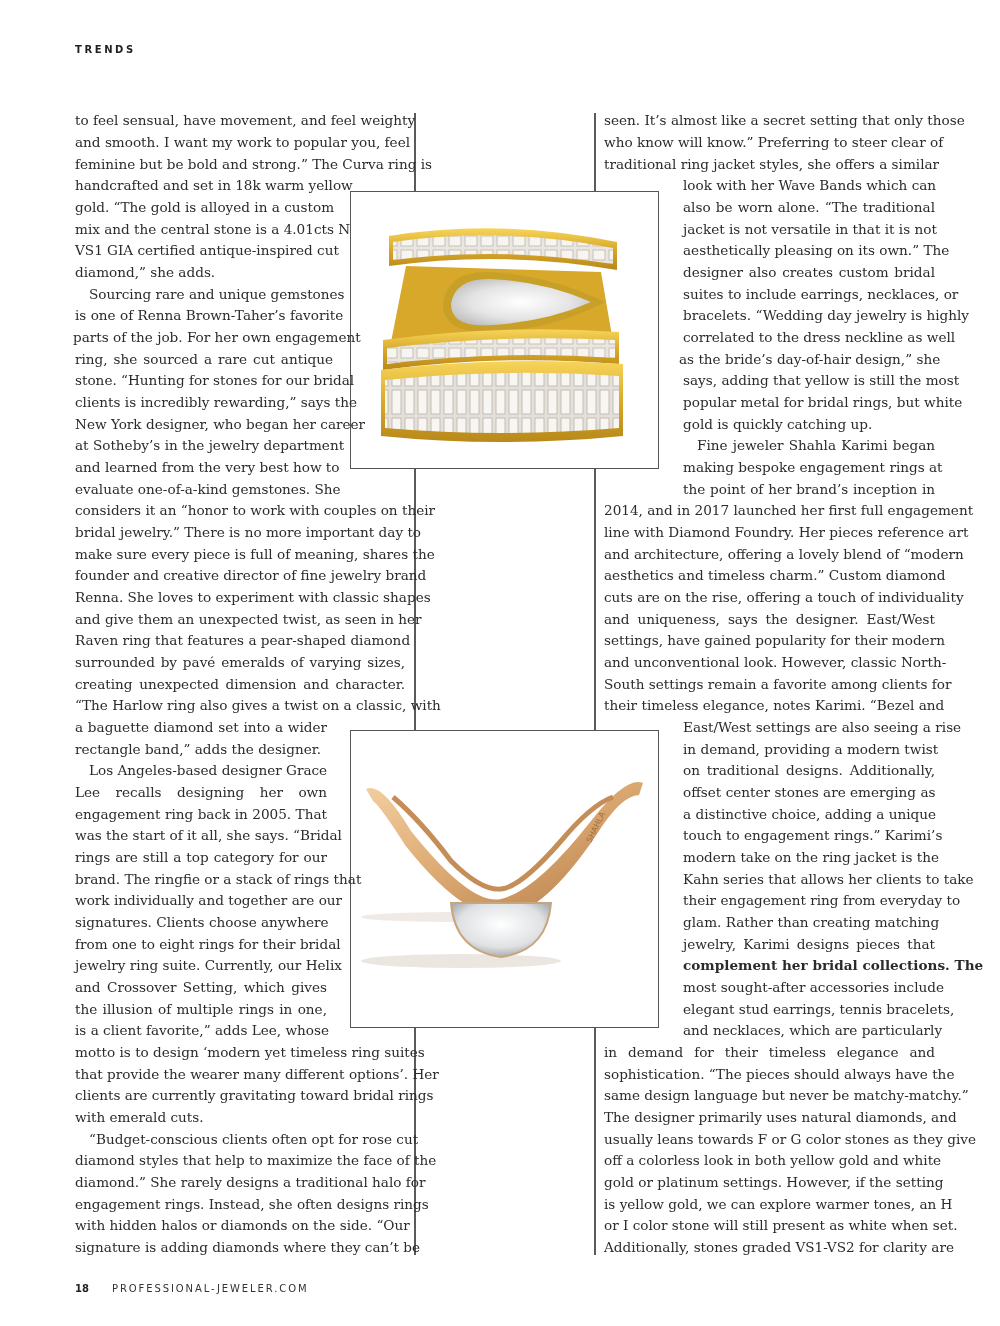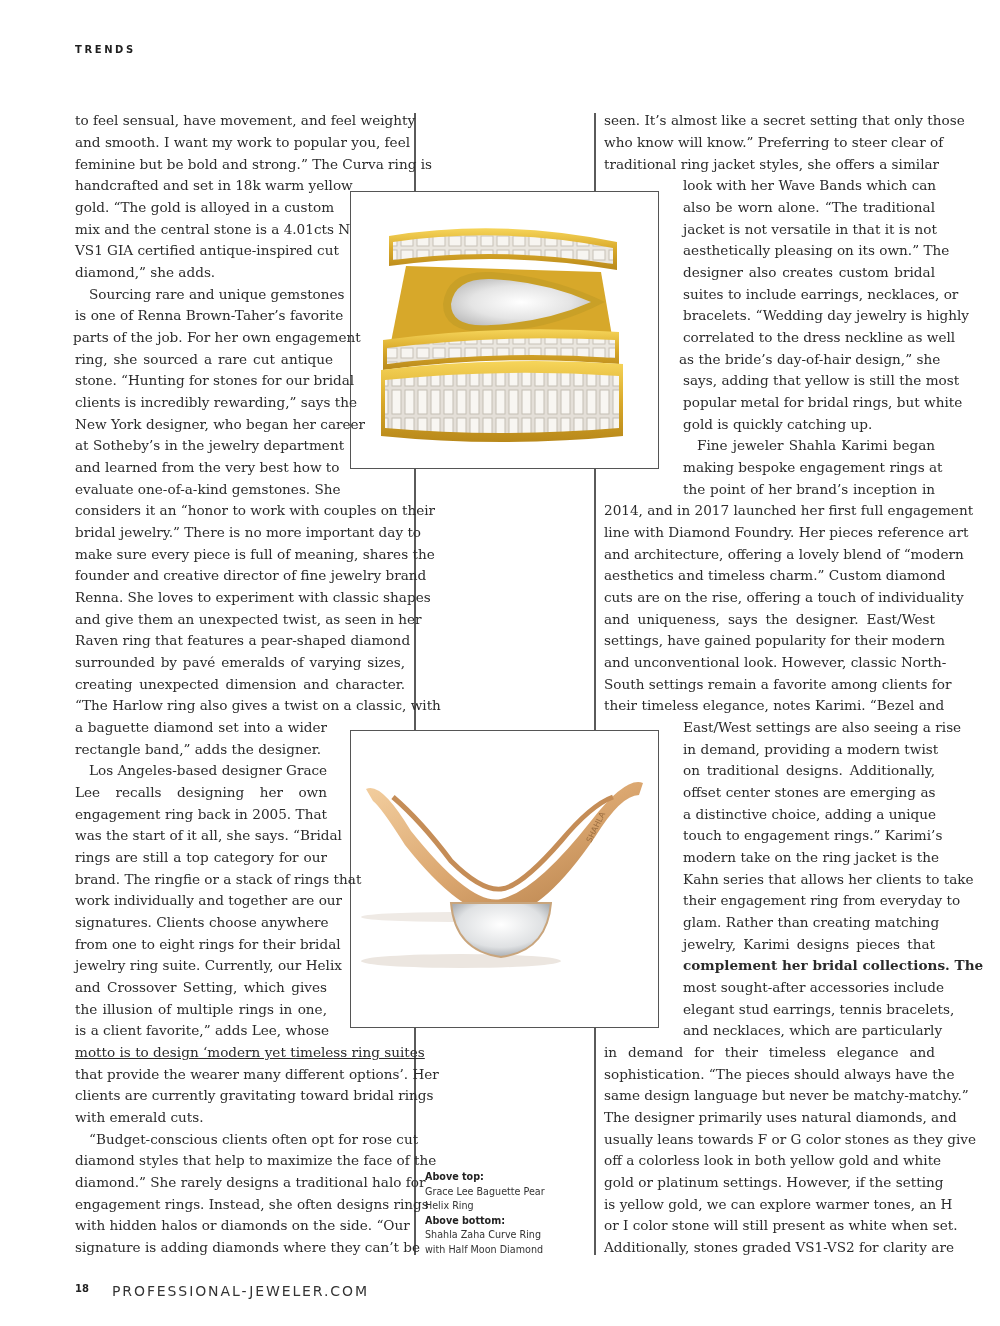--- a/index.html
+++ b/index.html
@@ -15,21 +15,21 @@
     font-family: "DejaVu Serif", serif; font-size: 13.6px; color: #2b2b2b;
     white-space: nowrap; overflow: visible;
   }
   .line.j { text-align: justify; text-align-last: justify; }
   .vrule { position: absolute; width: 1.5px; background: #5a5a5a; }
   .frame { position: absolute; border: 1.5px solid #555; background: #ffffff; box-sizing: border-box; overflow: hidden; }
   .caption { position: absolute; left: 425px; top: 1170px; width: 170px;
     font-family: "DejaVu Sans", sans-serif; font-size: 9.6px; line-height: 14.6px; color: #333; }
   .caption .b { font-weight: bold; color: #222; }
   .footer-num { position: absolute; left: 75px; top: 1283px; font-family: "DejaVu Sans", sans-serif; font-weight: bold; font-size: 10px; color: #222; }
-  .footer-site { position: absolute; left: 112px; top: 1283px; font-family: "DejaVu Sans", sans-serif; font-size: 14px; letter-spacing: 1.9px; color: #333; }
+  .footer-site { position: absolute; left: 112px; top: 1283px; font-family: "DejaVu Sans", sans-serif; font-size: 10px; letter-spacing: 1.9px; color: #333; }
 </style>
 </head>
 <body>
 
 <div class="page">
 
   <div class="section-label">TRENDS</div>
 
   <div class="vrule" style="left:414px; top:113px; height:78px;"></div>
   <div class="vrule" style="left:594px; top:113px; height:78px;"></div>
@@ -137,21 +137,21 @@
     <div class="line j" style="left:75px; top:824px; width:252px;">was the start of it all, she says. “Bridal</div>
     <div class="line j" style="left:75px; top:846px; width:252px;">rings are still a top category for our</div>
     <div class="line j" style="left:75px; top:868px; width:252px;">brand. The ringfie or a stack of rings that</div>
     <div class="line j" style="left:75px; top:889px; width:252px;">work individually and together are our</div>
     <div class="line j" style="left:75px; top:911px; width:252px;">signatures. Clients choose anywhere</div>
     <div class="line j" style="left:75px; top:933px; width:252px;">from one to eight rings for their bridal</div>
     <div class="line j" style="left:75px; top:954px; width:252px;">jewelry ring suite. Currently, our Helix</div>
     <div class="line j" style="left:75px; top:976px; width:252px;">and Crossover Setting, which gives</div>
     <div class="line j" style="left:75px; top:998px; width:252px;">the illusion of multiple rings in one,</div>
     <div class="line j" style="left:75px; top:1019px; width:252px;">is a client favorite,” adds Lee, whose</div>
-    <div class="line j" style="left:75px; top:1041px; width:330px;text-decoration:underline;">motto is to design ‘modern yet timeless ring suites</div>
+    <div class="line j" style="left:75px; top:1041px; width:330px;">motto is to design ‘modern yet timeless ring suites</div>
     <div class="line j" style="left:75px; top:1063px; width:330px;">that provide the wearer many different options’. Her</div>
     <div class="line j" style="left:75px; top:1084px; width:330px;">clients are currently gravitating toward bridal rings</div>
     <div class="line" style="left:75px; top:1106px; width:330px;">with emerald cuts.</div>
     <div class="line j" style="left:89px; top:1128px; width:316px;">“Budget-conscious clients often opt for rose cut</div>
     <div class="line j" style="left:75px; top:1149px; width:330px;">diamond styles that help to maximize the face of the</div>
     <div class="line j" style="left:75px; top:1171px; width:330px;">diamond.” She rarely designs a traditional halo for</div>
     <div class="line j" style="left:75px; top:1193px; width:330px;">engagement rings. Instead, she often designs rings</div>
     <div class="line j" style="left:75px; top:1214px; width:330px;">with hidden halos or diamonds on the side. “Our</div>
     <div class="line j" style="left:75px; top:1236px; width:330px;">signature is adding diamonds where they can’t be</div>
   </div>
@@ -205,25 +205,17 @@
     <div class="line j" style="left:604px; top:1084px; width:331px;">same design language but never be matchy-matchy.”</div>
     <div class="line j" style="left:604px; top:1106px; width:331px;">The designer primarily uses natural diamonds, and</div>
     <div class="line j" style="left:604px; top:1128px; width:331px;">usually leans towards F or G color stones as they give</div>
     <div class="line j" style="left:604px; top:1149px; width:331px;">off a colorless look in both yellow gold and white</div>
     <div class="line j" style="left:604px; top:1171px; width:331px;">gold or platinum settings. However, if the setting</div>
     <div class="line j" style="left:604px; top:1193px; width:331px;">is yellow gold, we can explore warmer tones, an H</div>
     <div class="line j" style="left:604px; top:1214px; width:331px;">or I color stone will still present as white when set.</div>
     <div class="line j" style="left:604px; top:1236px; width:331px;">Additionally, stones graded VS1-VS2 for clarity are</div>
   </div>
 
-  <div class="caption">
-    <div class="b">Above top:</div>
-    <div>Grace Lee Baguette Pear</div>
-    <div>Helix Ring</div>
-    <div class="b">Above bottom:</div>
-    <div>Shahla Zaha Curve Ring</div>
-    <div>with Half Moon Diamond</div>
-  </div>
 
   <div class="footer-num">18</div>
   <div class="footer-site">PROFESSIONAL-JEWELER.COM</div>
 
 </div>
 
 </body></html>

